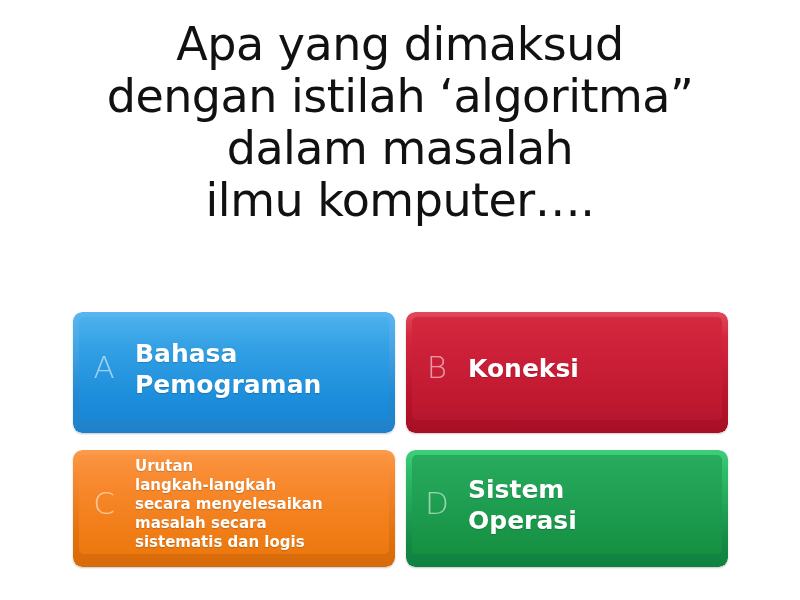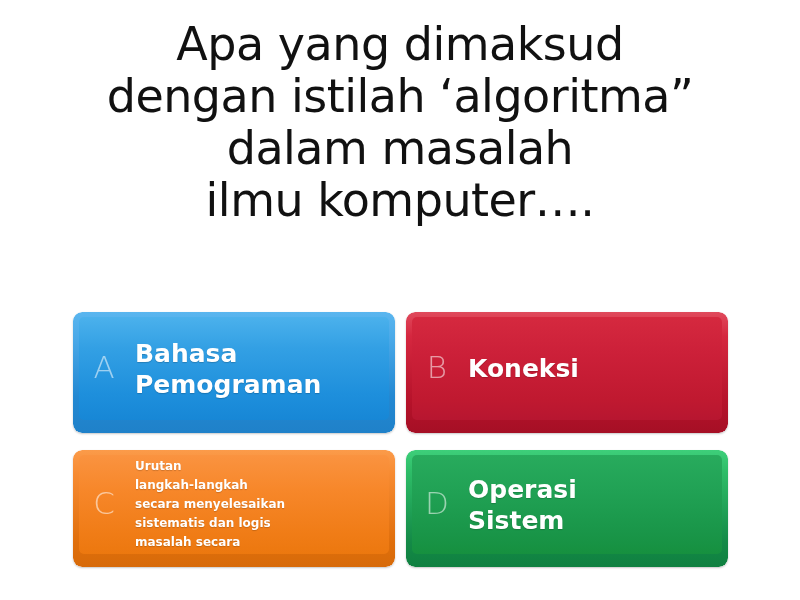--- a/index.html
+++ b/index.html
@@ -97,21 +97,21 @@
     color: #ffffff;
     font-weight: bold;
     padding-right: 10px;
     text-shadow: 0 1px 1px rgba(0,0,0,0.18);
   }
   .card-text.size-big {
     font-size: 25px;
     line-height: 31px;
   }
   .card-text.size-small {
-    font-size: 12px;
+    font-size: 15px;
     line-height: 19px;
   }
 
   
   #card-a .card-shell {
     background: linear-gradient(180deg, #5ab6ef 0%, #4aa9e8 22%, #2388d2 70%, #1f81c9 100%);
   }
   #card-a .card-face {
     background: linear-gradient(180deg, #4bb1ec 0%, #33a0e4 30%, #1e8fdc 75%, #1787d6 100%);
   }
@@ -174,31 +174,31 @@
 
   <div class="answer-card" id="card-c">
     <div class="card-shell"></div>
     <div class="card-face"></div>
     <div class="card-content">
       <div class="card-letter">C</div>
       <div class="card-text size-small">
         <div>Urutan</div>
         <div>langkah-langkah</div>
         <div>secara menyelesaikan</div>
+        <div>masalah secara</div>
         <div>sistematis dan logis</div>
-        <div>masalah secara</div>
       </div>
     </div>
   </div>
 
   <div class="answer-card" id="card-d">
     <div class="card-shell"></div>
     <div class="card-face"></div>
     <div class="card-content">
       <div class="card-letter">D</div>
       <div class="card-text size-big">
+        <div>Sistem</div>
         <div>Operasi</div>
-        <div>Sistem</div>
       </div>
     </div>
   </div>
 
 </div>
 
 </body></html>

